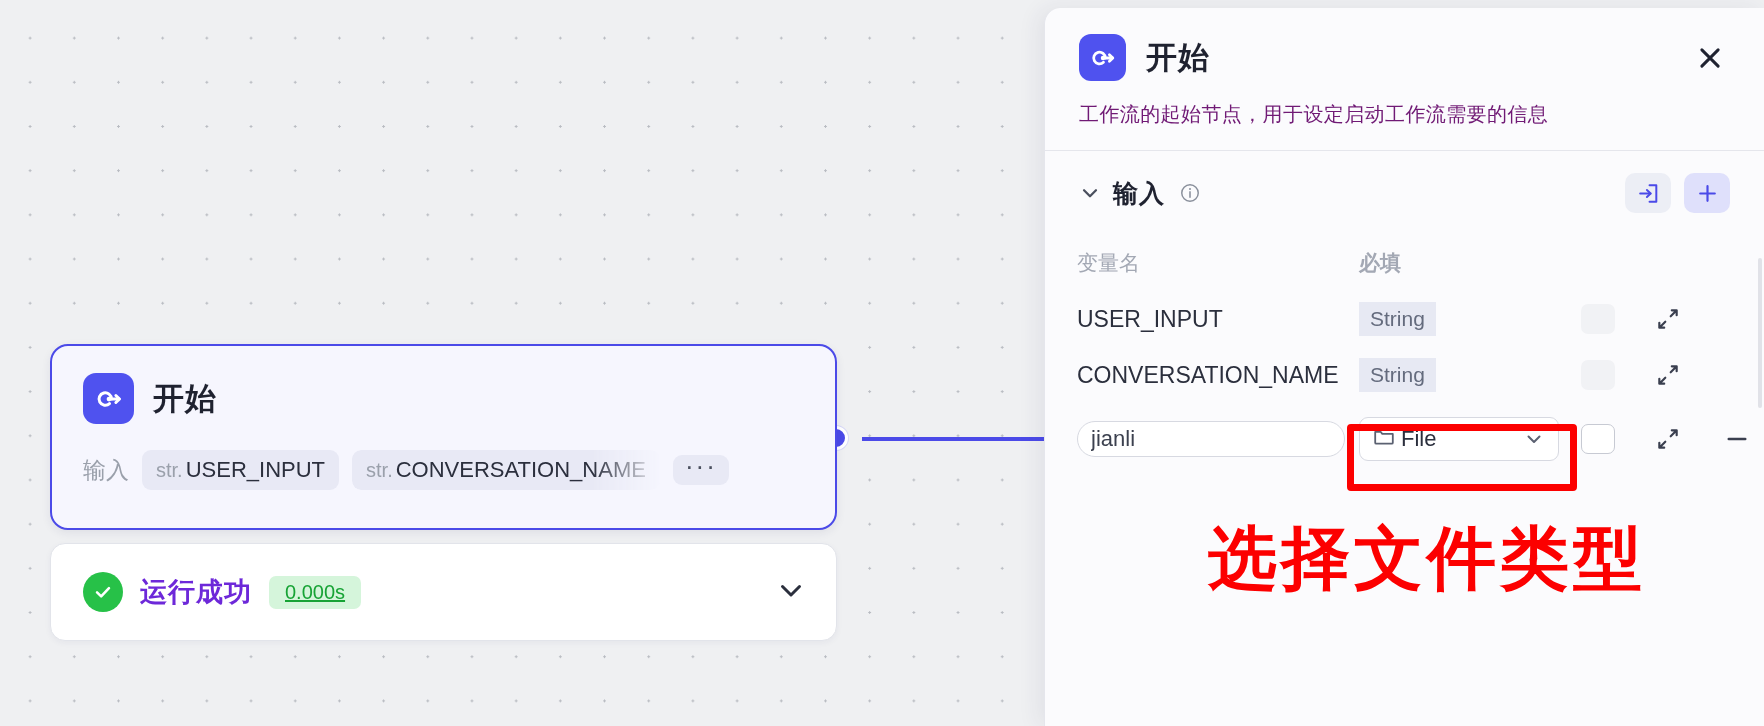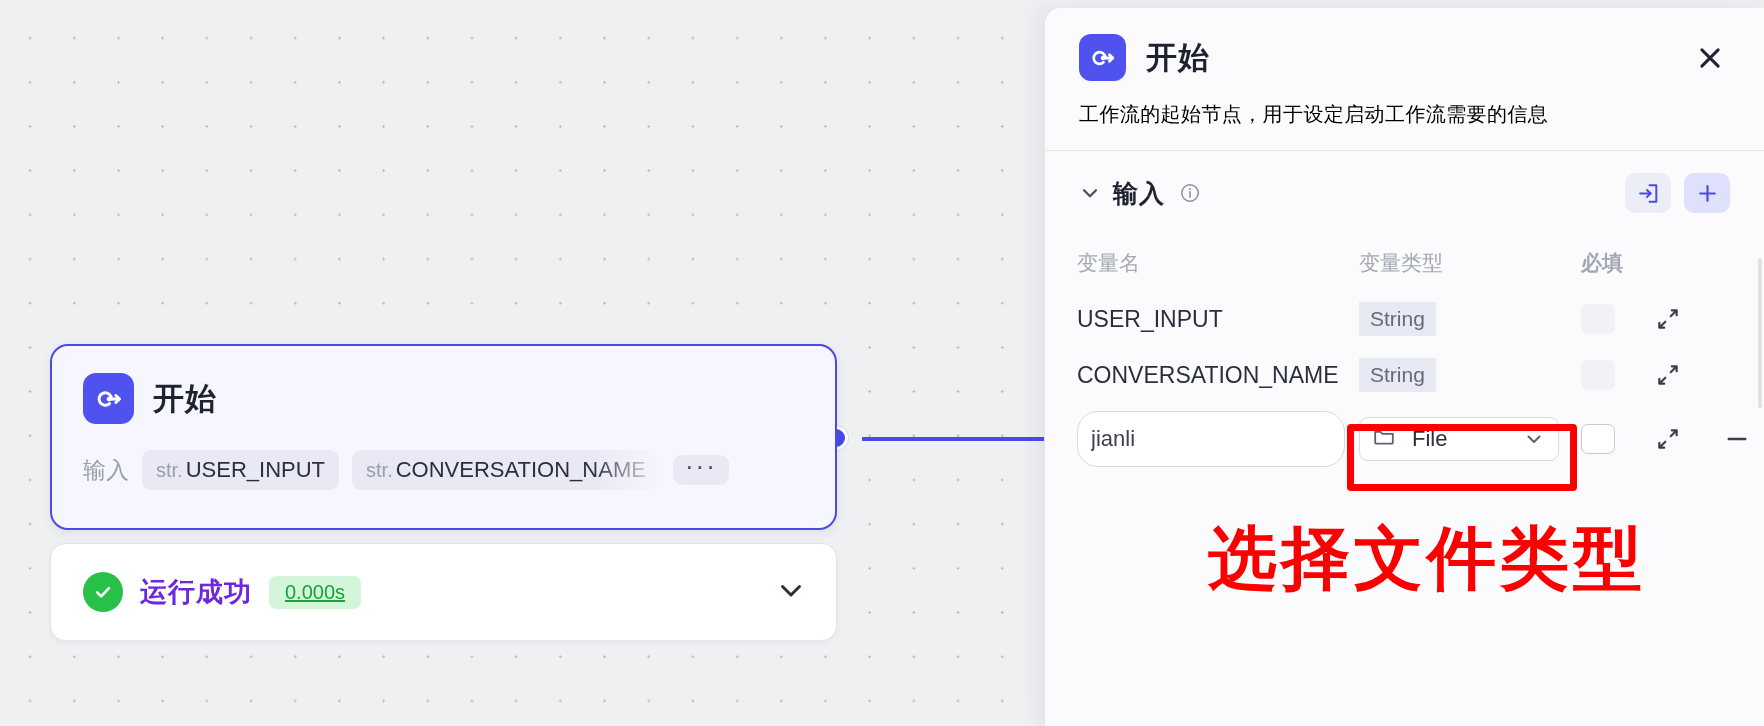--- a/index.html
+++ b/index.html
@@ -174,21 +174,21 @@
   }
   .close-btn {
     margin-left: auto;
     width: 40px; height: 40px;
     display: flex; align-items: center; justify-content: center;
     cursor: pointer;
   }
   .panel-desc {
     margin-top: 20px;
     font-size: 20px;
-    color: #000000;
+    color: #701a75;
     letter-spacing: .4px;
   }
   .panel-divider {
     margin-top: 22px;
     height: 1px; background: #e5e6ec;
   }
 
   
   .section-head {
     display: flex; align-items: center;
@@ -236,39 +236,39 @@
     background: #f1f2f5;
   }
   .chk.outlined {
     background: #ffffff;
     border: 1.6px solid #c7cad3;
   }
   .icon-btn { cursor: pointer; display:flex; align-items:center; }
 
   
   .name-input {
-    width: 268px; height: 56px;
+    width: 268px; height: 36px;
     border: 1.4px solid #d7d9e1;
     border-radius: 21px;
     background: #ffffff;
     font-size: 22px;
     color: #3c414f;
     padding: 0 13px;
     font-family: inherit;
     outline: none;
   }
   .type-select {
     position: relative;
     width: 200px; height: 44px;
     border: 1.4px solid #d7d9e1;
     border-radius: 9px;
     background: #ffffff;
     display: flex; align-items: center;
     padding: 0 12px;
-    gap: 16px;
+    gap: 5px;
     cursor: pointer;
   }
   .type-select .sel-label { font-size: 22px; color: #2b2f3d; }
   .type-select .sel-caret { margin-left: auto; display:flex; }
 
   
   .annot-box {
     position: absolute;
     left: 1347px; top: 424px;
     width: 230px; height: 67px;
@@ -399,21 +399,20 @@
             <path d="M12 5 V19 M5 12 H19" stroke="#4b4ae8" stroke-width="2.1" stroke-linecap="round"></path>
           </svg>
         </div>
       </div>
     </div>
 
     <div class="tbl">
 
       <div class="tr">
         <div class="c-name th">变量名</div>
-        <div class="c-type th">变量类型</div>
         <div class="c-req th">必填</div>
         <div class="c-act"></div>
         <div class="c-del"></div>
       </div>
 
       <div class="tr">
         <div class="c-name cell-name">USER_INPUT</div>
         <div class="c-type">
           <span class="type-pill">String</span>
         </div>

